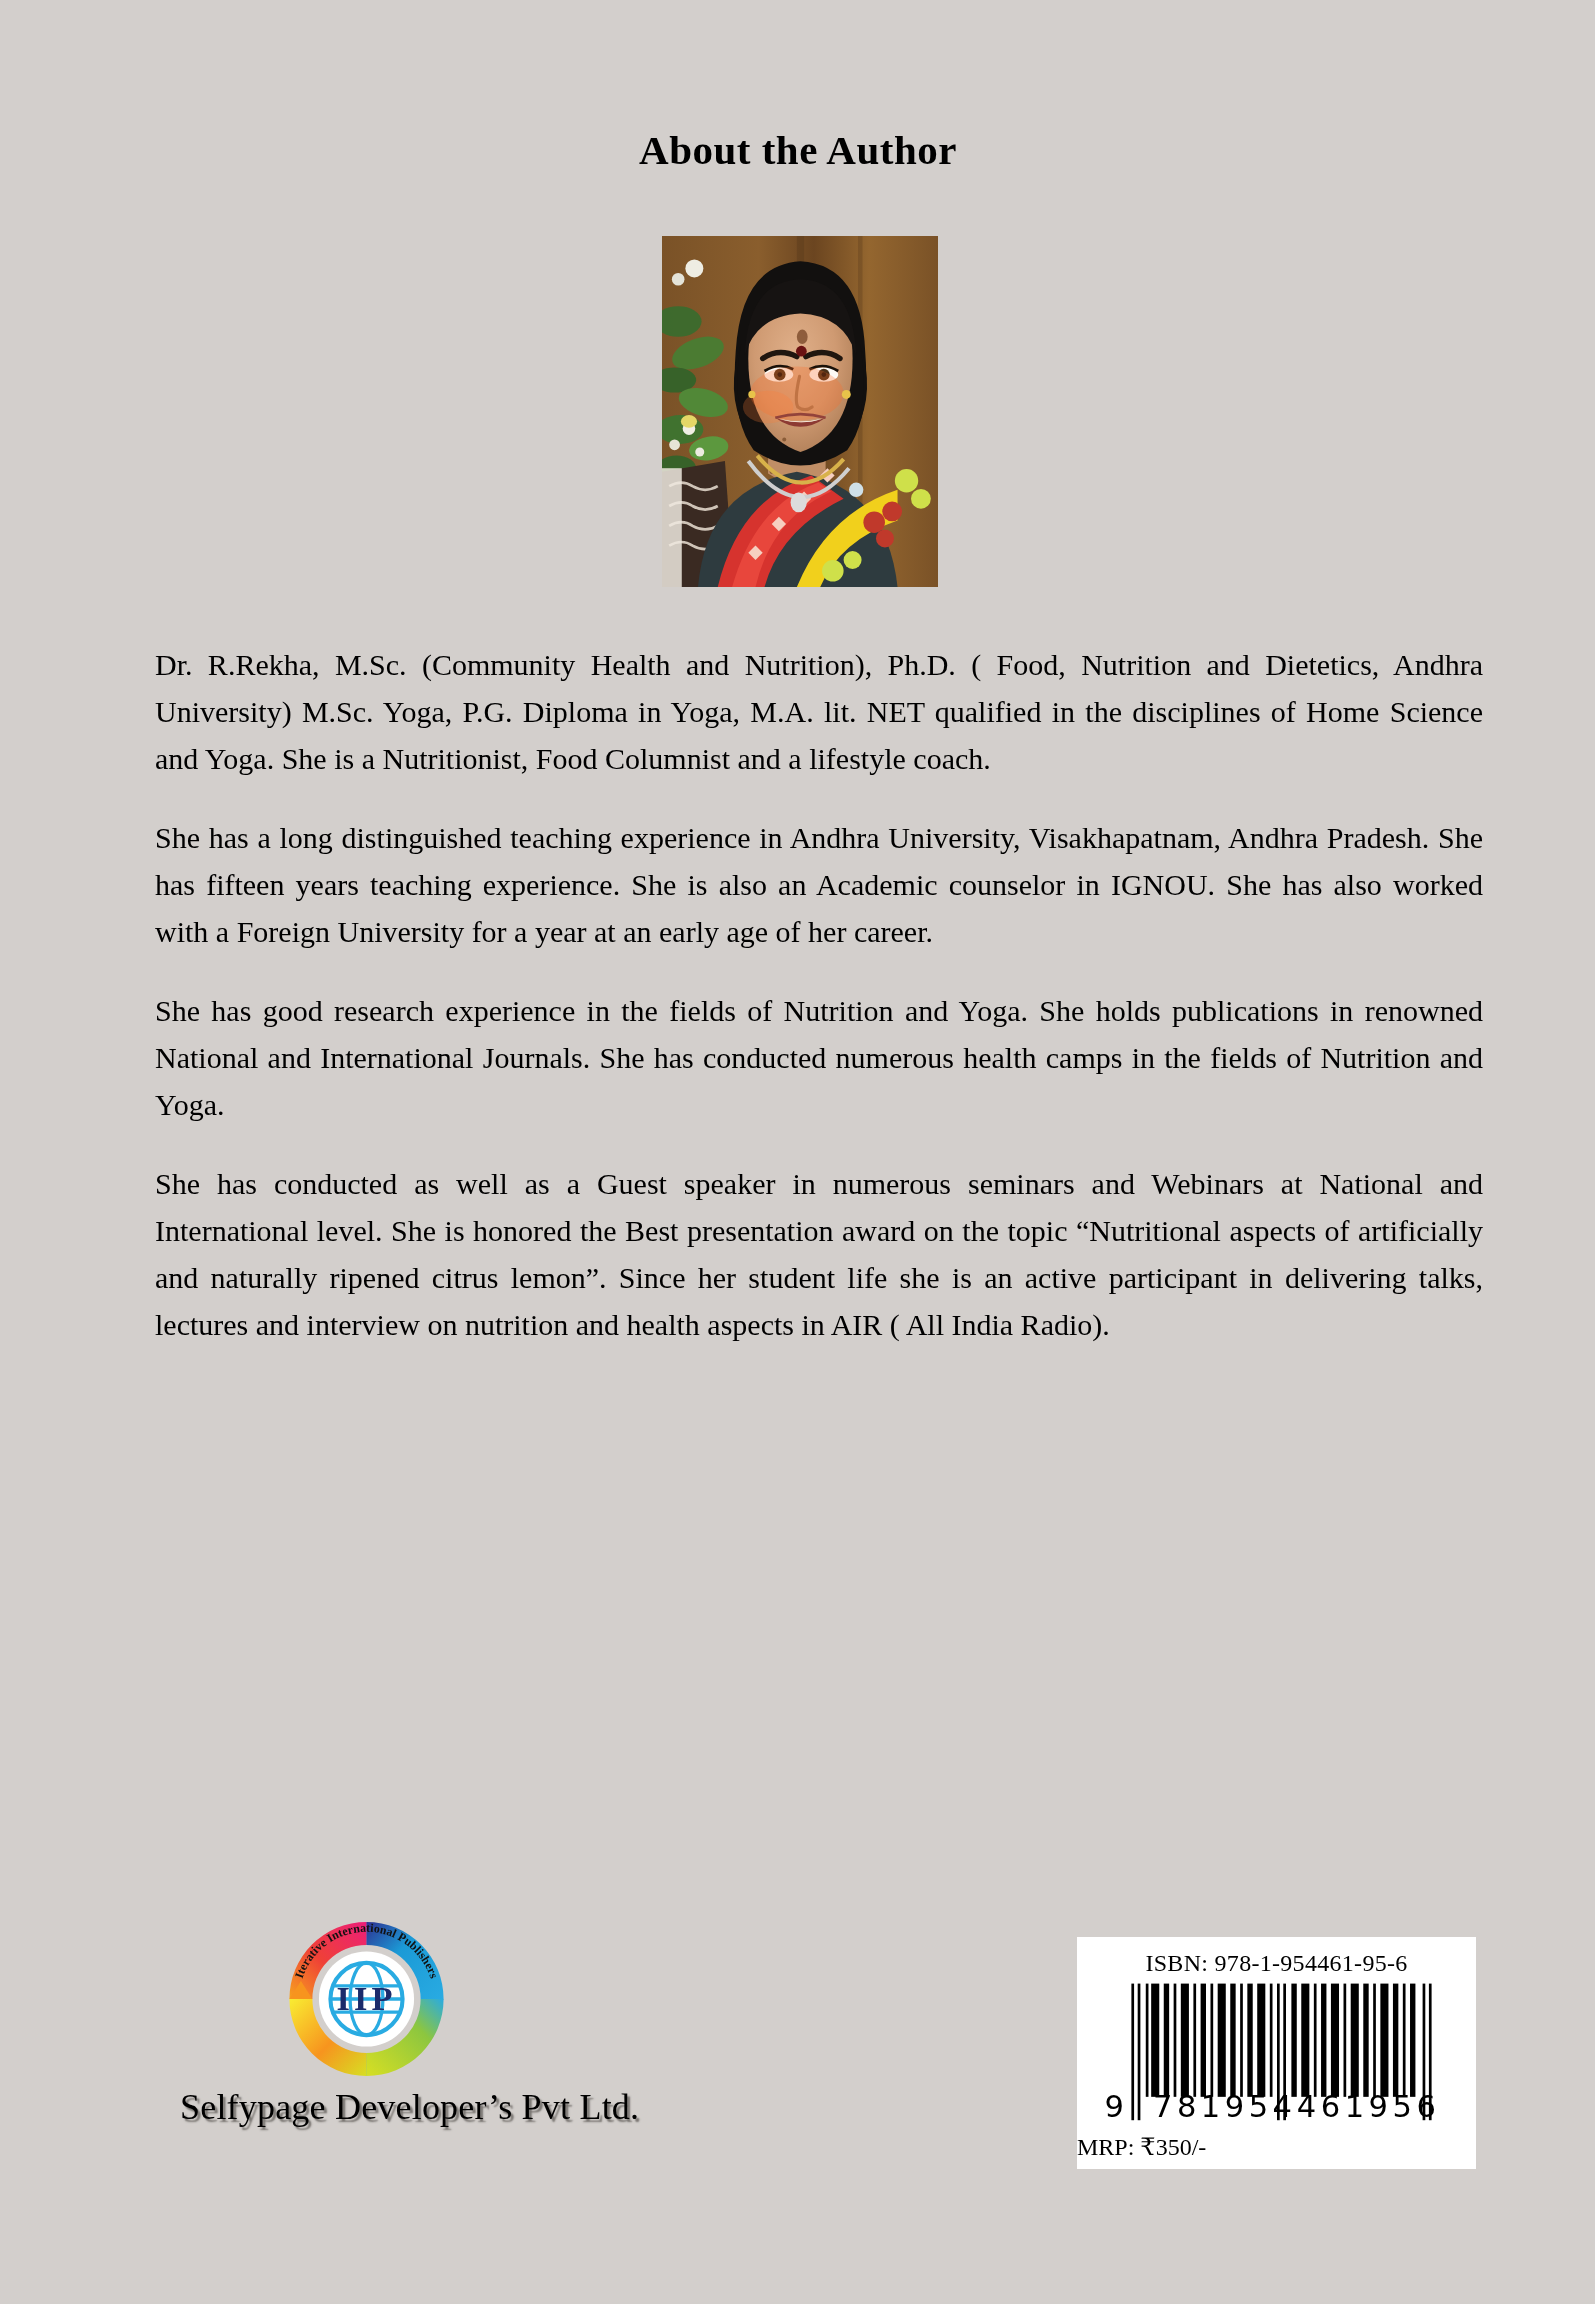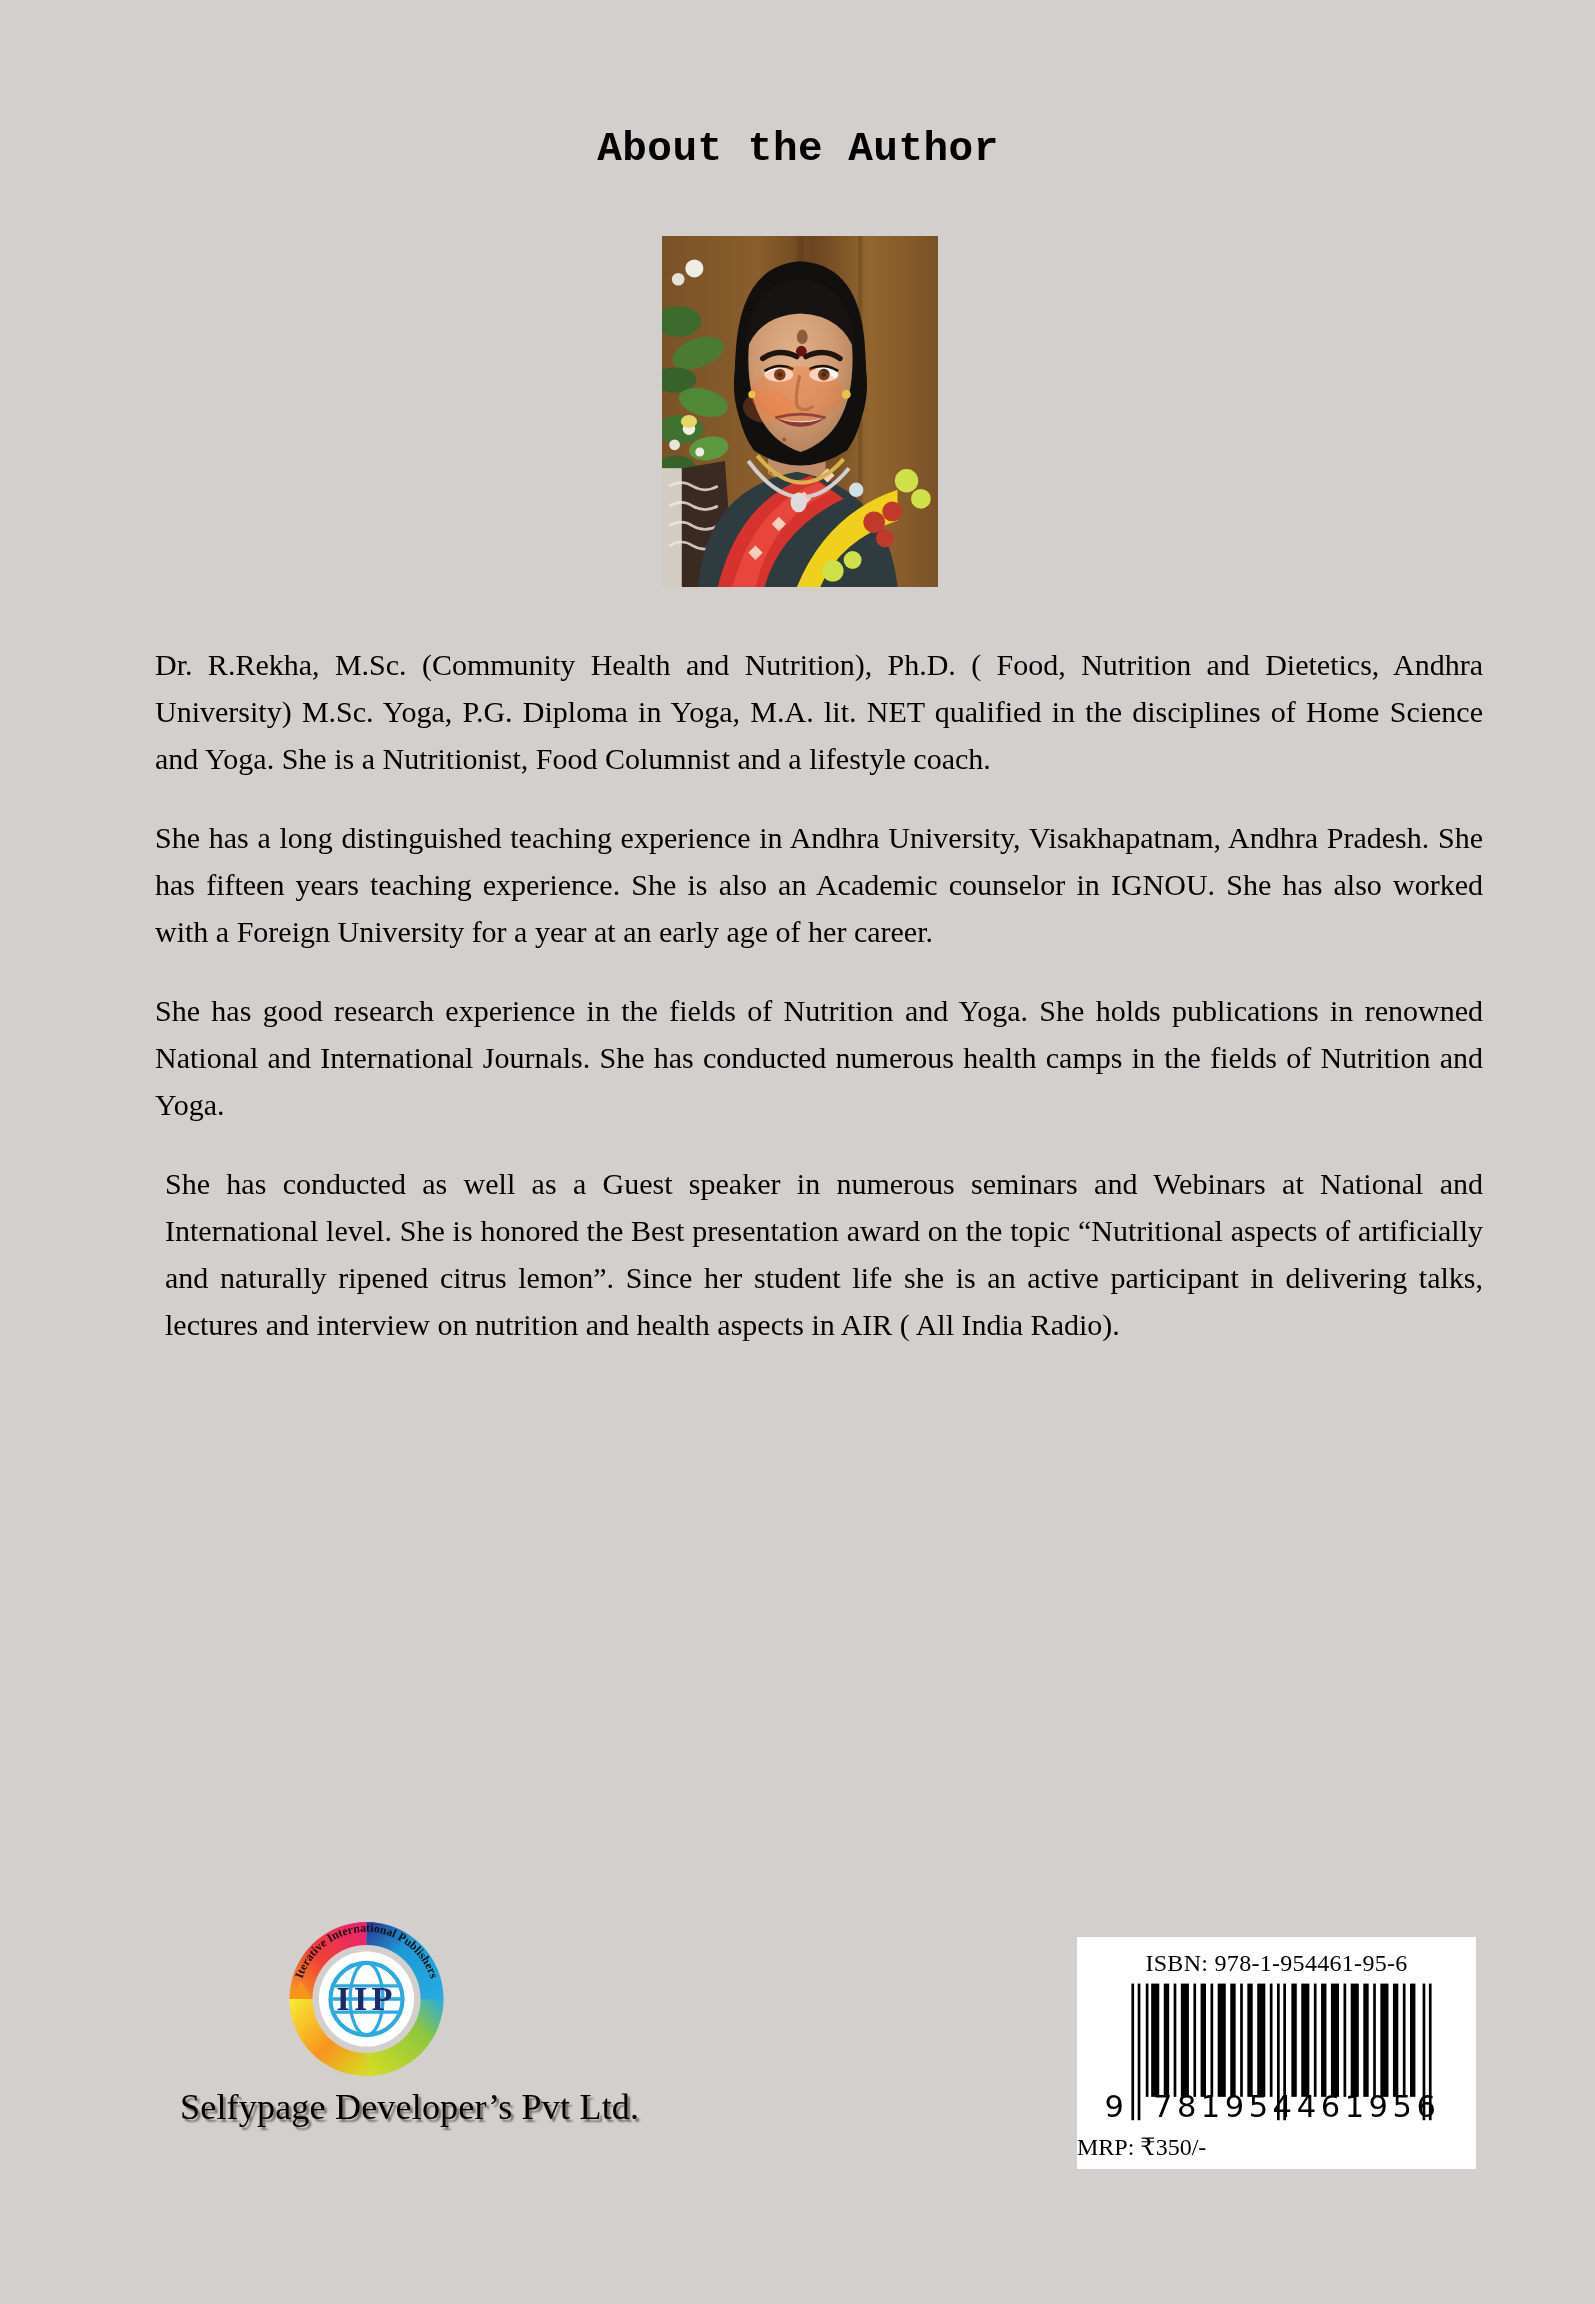--- a/index.html
+++ b/index.html
@@ -19,21 +19,20 @@
   
   .cover-title {
     position: absolute;
     top: 126px;
     left: 0;
     width: 1596px;
     text-align: center;
     font-size: 41px;
     font-weight: bold;
     letter-spacing: 0.5px;
-    font-family: Liberation Mono, monospace;
   }
 
   
   .author-photo {
     position: absolute;
     left: 662px;
     top: 236px;
     width: 276px;
     height: 351px;
     overflow: hidden;
@@ -48,21 +47,21 @@
     top: 641px;
     width: 1328px;
   }
   .bio p {
     margin: 0 0 32px 0;
     font-size: 30px;
     line-height: 47px;
     text-align: justify;
     text-justify: inter-word;
   }
-  .bio p:last-child { margin-bottom: 0; margin-left: 10px; }
+  .bio p:last-child { margin-bottom: 0; }
   .bio p .lead-name { font-weight: normal; }
 
   
   .publisher-block {
     position: absolute;
     left: 180px;
     top: 1917px;
     width: 468px;
   }
   .logo-wrap {

